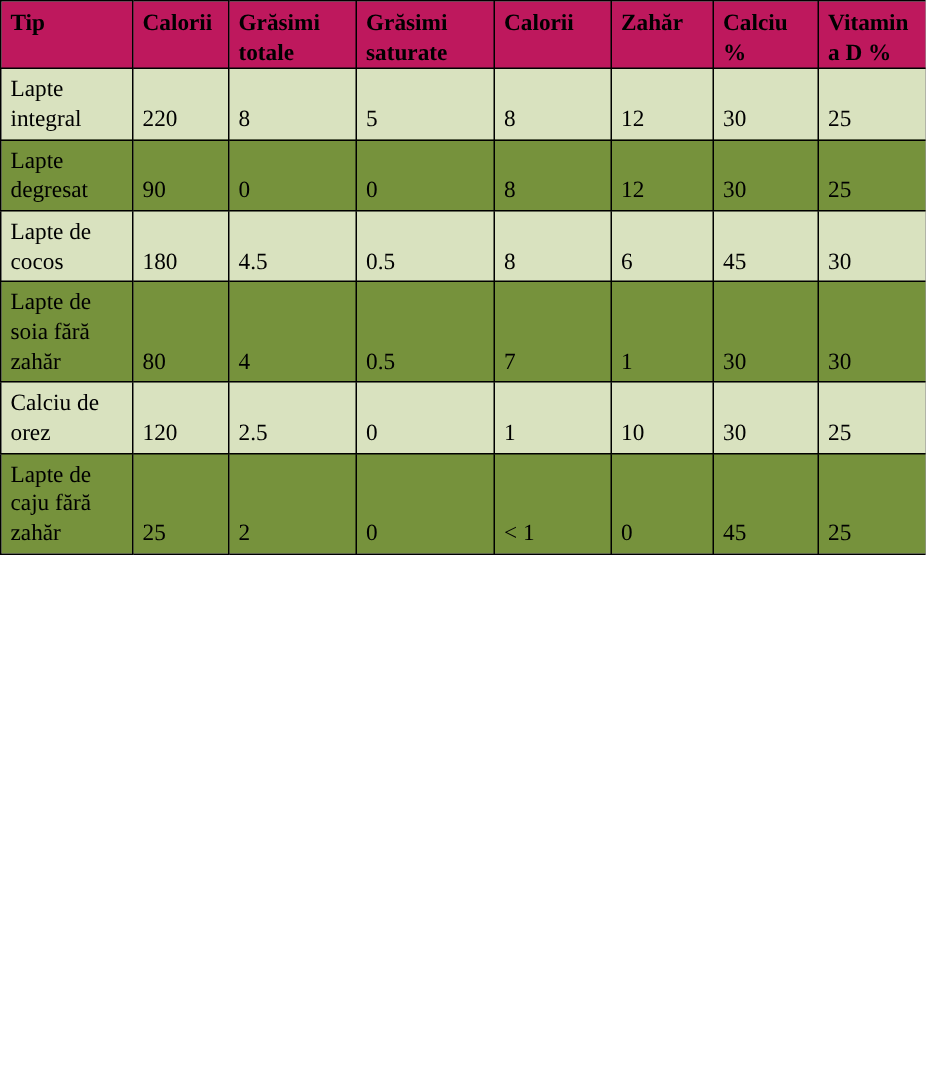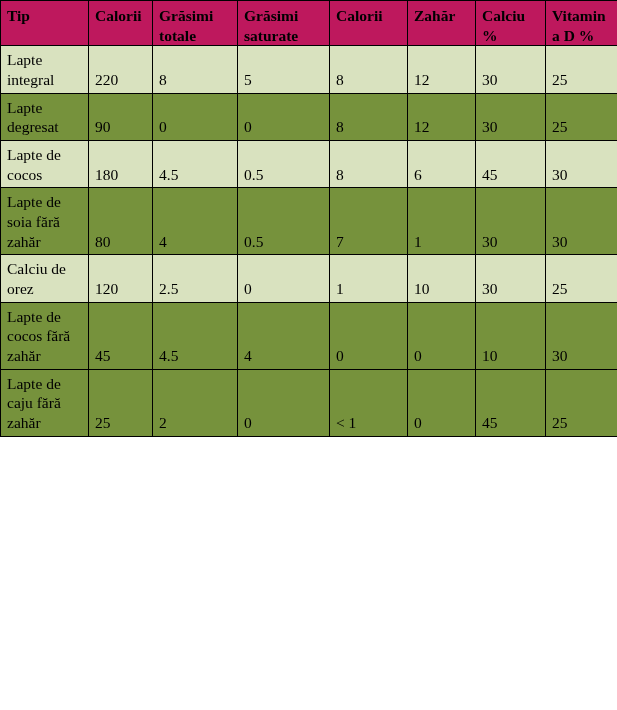--- a/index.html
+++ b/index.html
@@ -133,30 +133,20 @@
         <td class="cell-type">Calciu de orez</td>
         <td>120</td>
         <td>2.5</td>
         <td>0</td>
         <td>1</td>
         <td>10</td>
         <td>30</td>
         <td>25</td>
       </tr>
       <tr class="row-dark">
-        <td class="cell-type">Lapte de cocos fără zahăr</td>
-        <td>45</td>
-        <td>4.5</td>
-        <td>4</td>
-        <td>0</td>
-        <td>0</td>
-        <td>10</td>
-        <td>30</td>
-      </tr>
-      <tr class="row-dark">
         <td class="cell-type">Lapte de caju fără zahăr</td>
         <td>25</td>
         <td>2</td>
         <td>0</td>
         <td>&lt; 1</td>
         <td>0</td>
         <td>45</td>
         <td>25</td>
       </tr>
     </tbody>

